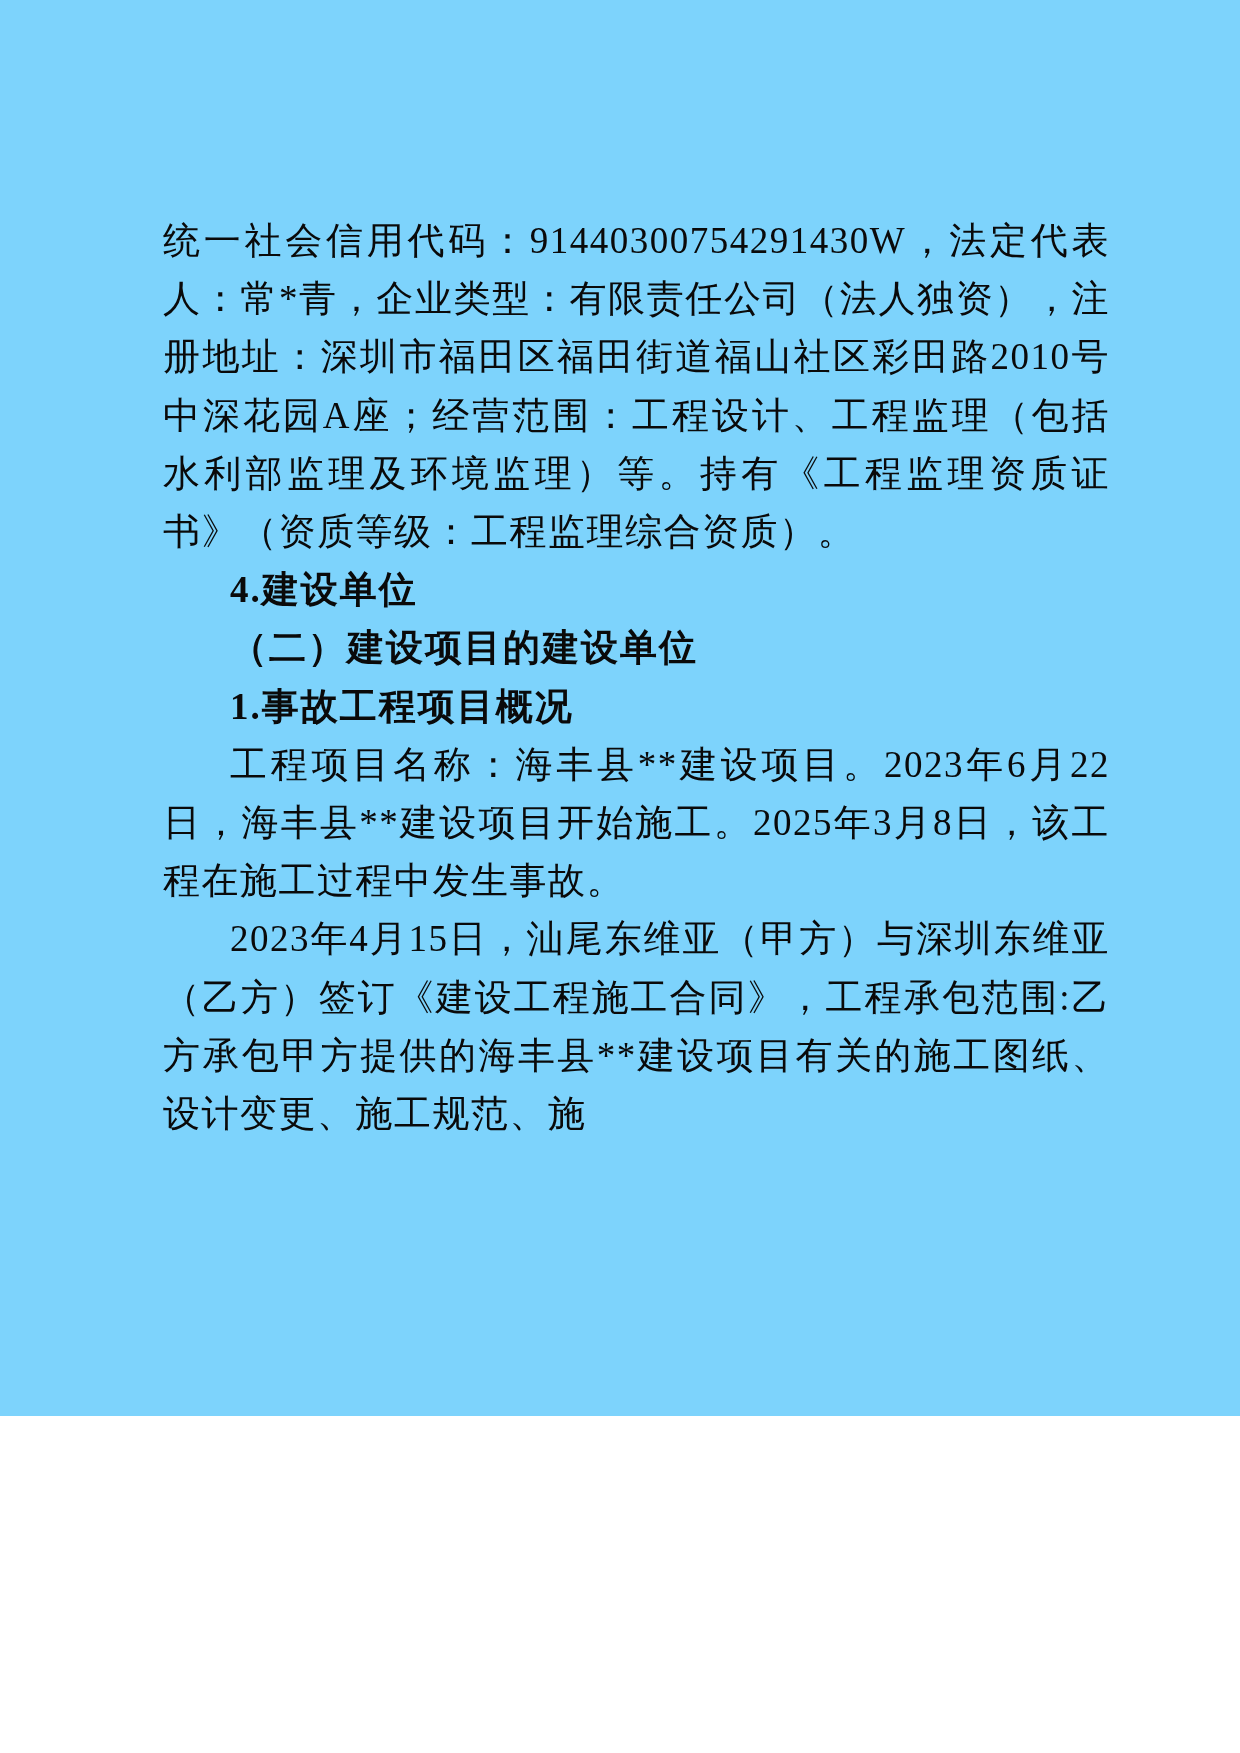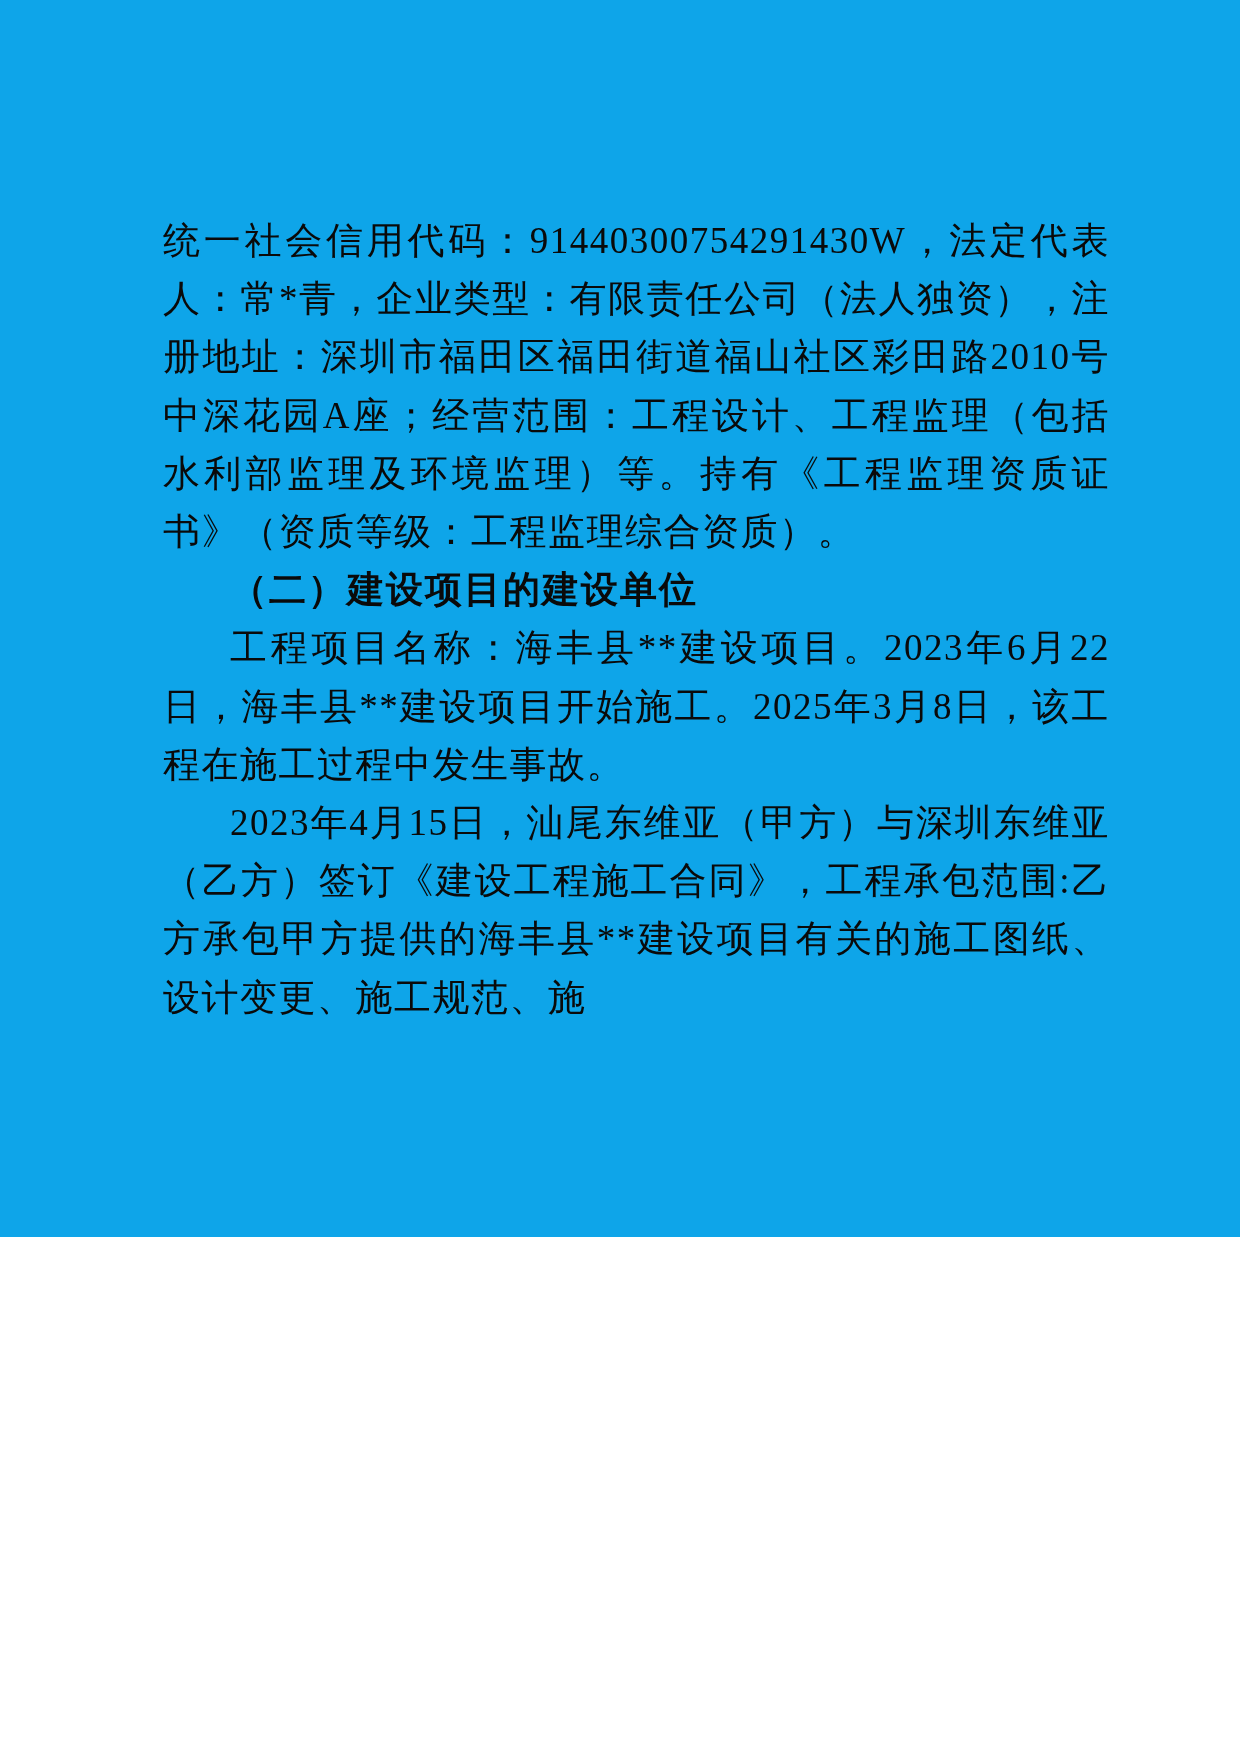--- a/index.html
+++ b/index.html
@@ -3,22 +3,22 @@
 <meta charset="utf-8">
 <style>
   html, body {
     margin: 0;
     padding: 0;
     background: #ffffff;
   }
   .page {
     position: relative;
     width: 1240px;
-    height: 1237px;
-    background: #0ea5e9;
+    height: 1416px;
+    background: #7dd3fc;
     overflow: hidden;
     font-family: "Liberation Serif", "DejaVu Serif", serif;
     color: #0a0a0a;
   }
   .content {
     position: absolute;
     left: 163px;
     top: 212px;
     width: 947px;
   }
@@ -53,20 +53,22 @@
     color: #0a0a0a;
   }
 </style>
 </head>
 <body>
 
 <div class="page">
   <main class="content">
 
   <p class="block paragraph">统一社会信用代码：91440300754291430W，法定代表人：常*青，企业类型：有限责任公司（法人独资），注册地址：深圳市福田区福田街道福山社区彩田路2010号中深花园A座；经营范围：工程设计、工程监理（包括水利部监理及环境监理）等。持有《工程监理资质证书》（资质等级：工程监理综合资质）。</p>
+      <h3 class="block heading indented">4.建设单位</h3>
       <h3 class="block heading indented">（二）建设项目的建设单位</h3>
+      <h3 class="block heading indented">1.事故工程项目概况</h3>
       <p class="block paragraph indented">工程项目名称：海丰县**建设项目。2023年6月22日，海丰县**建设项目开始施工。2025年3月8日，该工程在施工过程中发生事故。</p>
       <p class="block paragraph indented">2023年4月15日，汕尾东维亚（甲方）与深圳东维亚（乙方）签订《建设工程施工合同》，工程承包范围:乙方承包甲方提供的海丰县**建设项目有关的施工图纸、设计变更、施工规范、施</p>
     </main>
   <div class="footer">
     <span class="page-number">4</span>
   </div>
 </div>
 
 </body></html>

